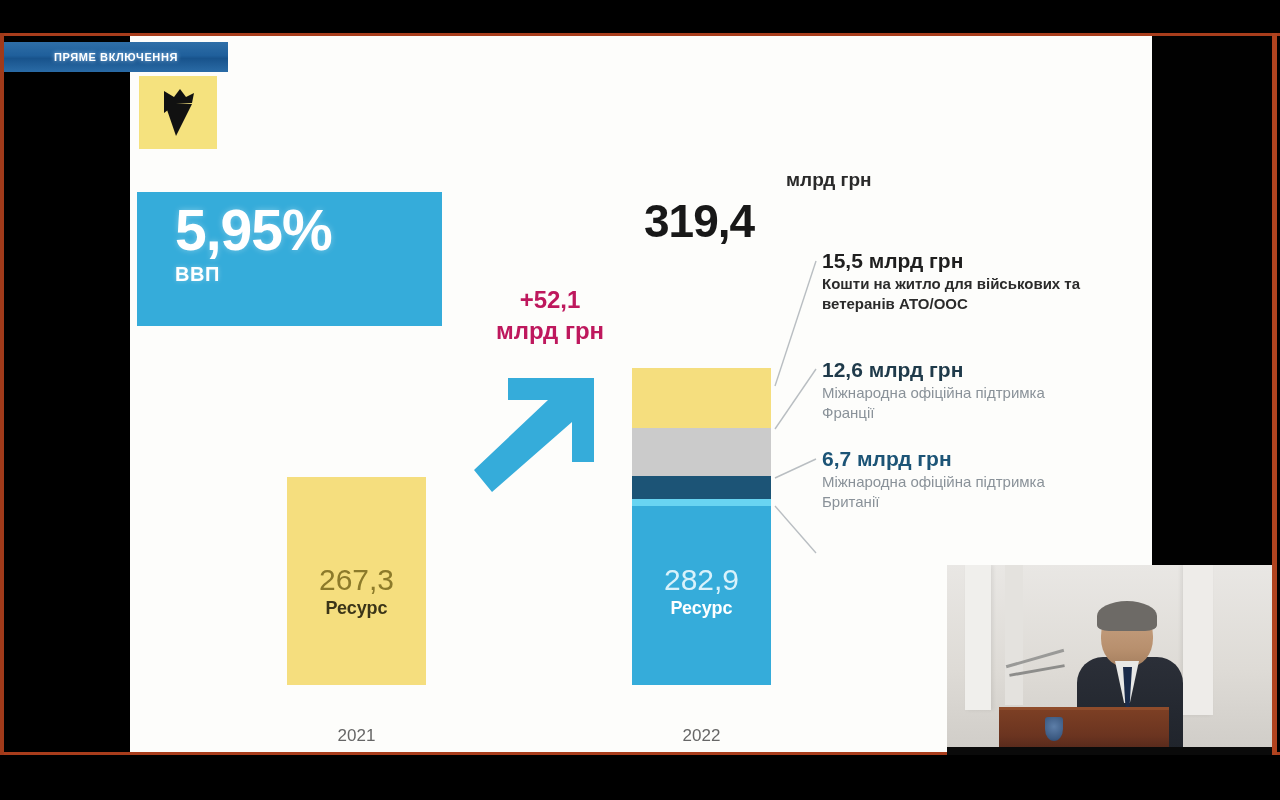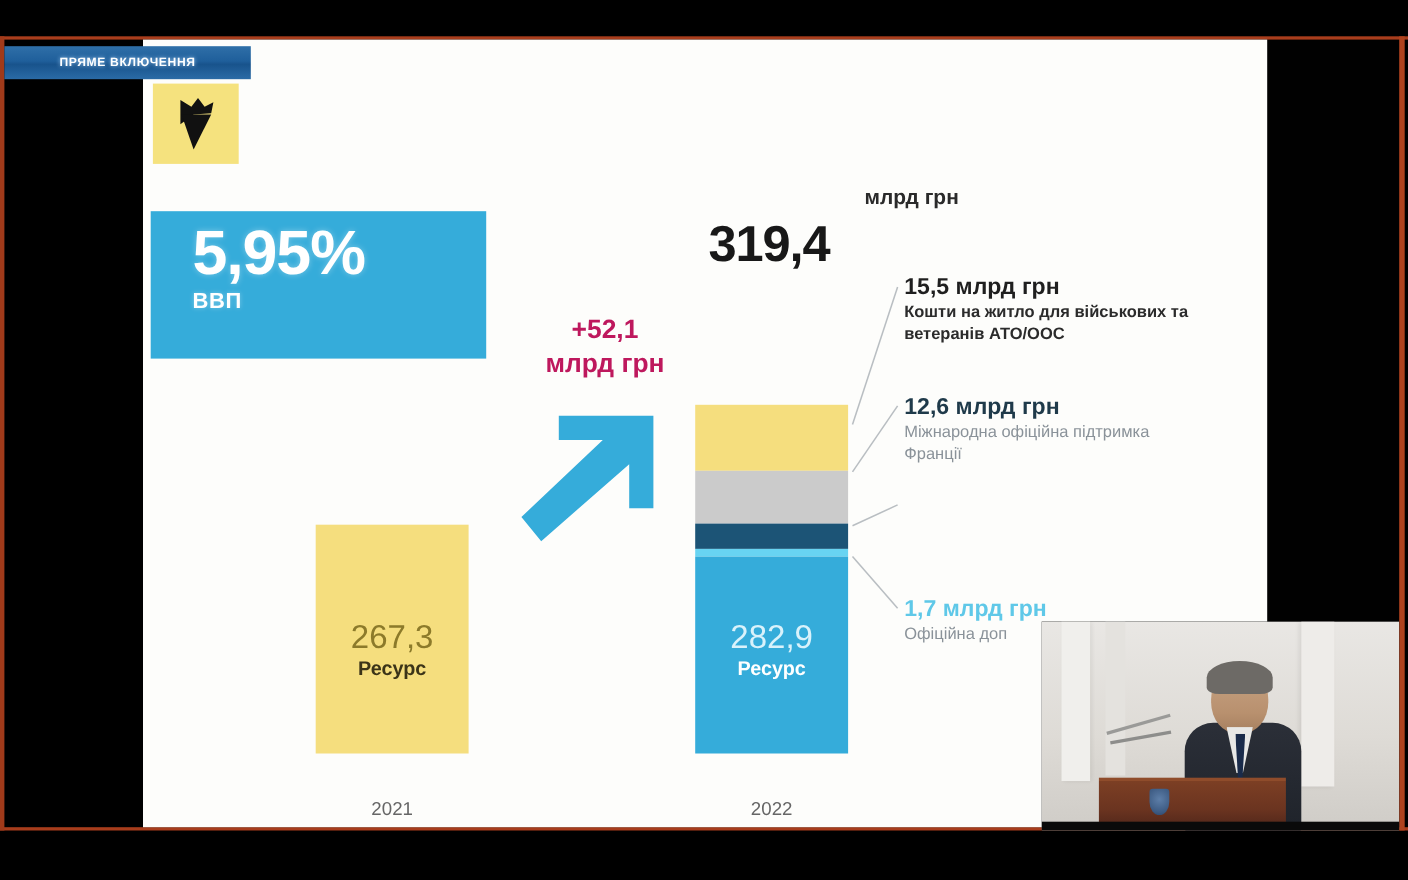--- a/index.html
+++ b/index.html
@@ -244,25 +244,25 @@
     <div class="callout co-housing">
       <div class="co-value">15,5  млрд грн</div>
       <div class="co-desc">Кошти на житло для військових та ветеранів АТО/ООС</div>
     </div>
 
     <div class="callout co-france">
       <div class="co-value">12,6 млрд грн</div>
       <div class="co-desc">Міжнародна офіційна підтримка Франції</div>
     </div>
 
-
-    <div class="callout co-official">
-      <div class="co-value">1,7 млрд грн</div>
-      <div class="co-desc">Офіційна доп</div>
-    </div>
+    <div class="callout co-britain">
+      <div class="co-value">6,7 млрд грн</div>
+      <div class="co-desc">Міжнародна офіційна підтримка Британії</div>
+    </div>
+
 
   </div>
 
   <div class="pip">
     <div class="pip-wall"></div>
     <div class="pip-col1"></div>
     <div class="pip-col2"></div>
     <div class="pip-col3"></div>
     <div class="pip-person">
       <div class="pip-body"></div>

